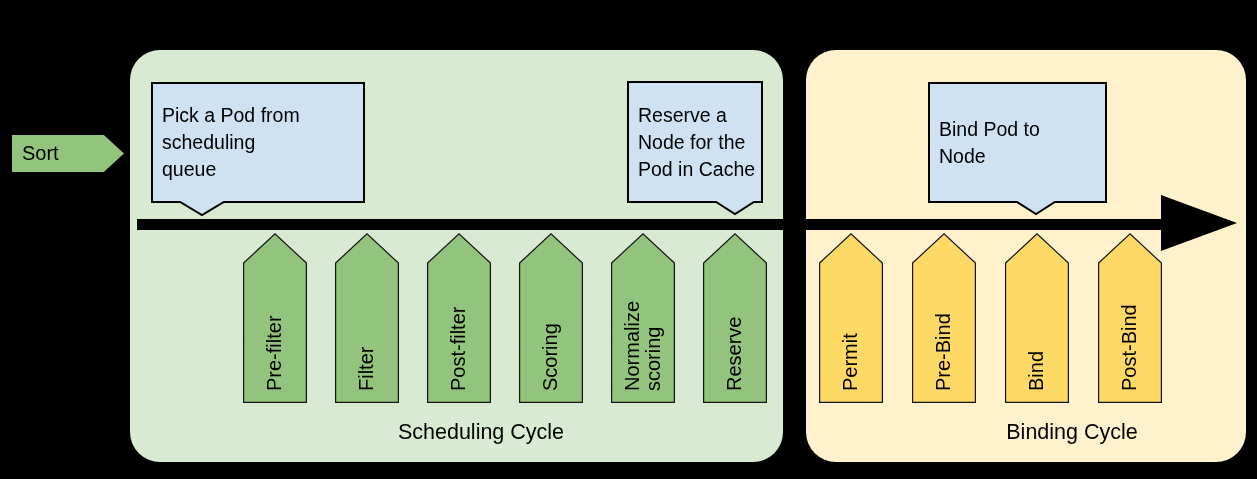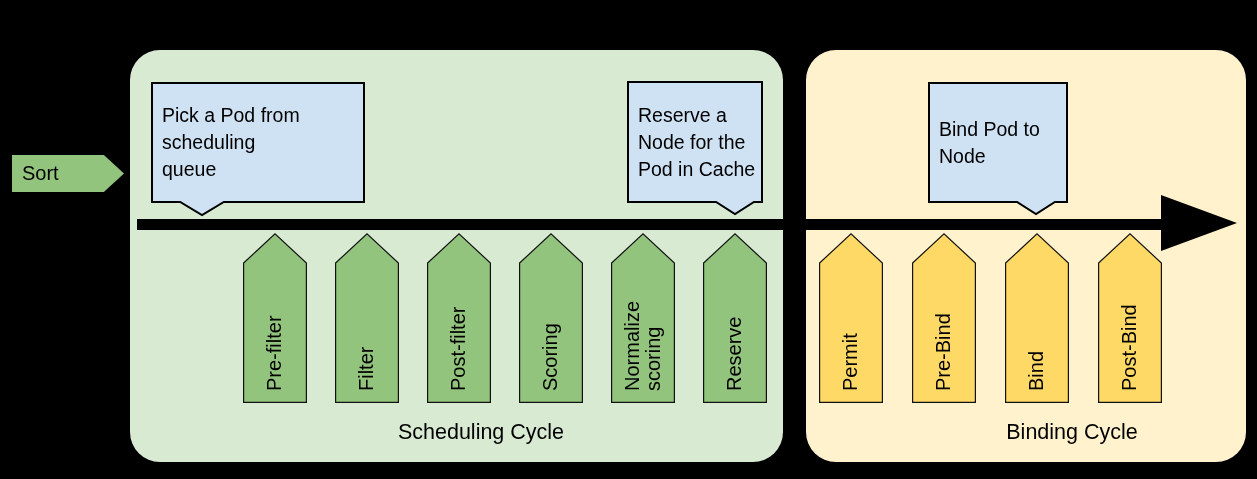--- a/index.html
+++ b/index.html
@@ -24,21 +24,21 @@
     position:absolute;top:419px;text-align:center;font-size:21.5px;line-height:26px;
     z-index:2;color:var(--ink);
   }
   .cycle-title.sched{left:130px;width:702px;}
   .cycle-title.bind{left:852px;width:440px;}
   
   .sort-arrow{
     position:absolute;left:12px;top:135px;width:112px;height:37px;background:var(--step-green);
     clip-path:polygon(0 0,82% 0,100% 50%,82% 100%,0 100%);
     display:flex;align-items:center;padding-left:10px;box-sizing:border-box;
-    font-size:20px;z-index:2;margin-top:20px;
+    font-size:20px;z-index:2;
   }
   
   .timeline-bar{position:absolute;left:137px;top:219px;width:1030px;height:11px;background:var(--ink);z-index:4;}
   .timeline-head{
     position:absolute;left:1161px;top:195px;width:0;height:0;z-index:6;
     border-left:76px solid var(--ink);border-top:28px solid transparent;border-bottom:28px solid transparent;
   }
   
   .pent{position:absolute;top:233px;width:64px;height:170px;z-index:3;}
   .pent svg{position:absolute;left:0;top:0;display:block;}
@@ -86,21 +86,21 @@
 
   <div class="callout" style="left:627px;top:81px;width:136px;height:122px">
     <div class="callout-text">Reserve a
 Node for the
 Pod in Cache</div>
     <svg class="callout-tail" style="left:84px" width="44" height="15" viewBox="0 0 44 15">
         <path d="M1.5,0 L22,13 L42.5,0"></path>
       </svg>
   </div>
 
-  <div class="callout" style="left:928px;top:82px;width:140px;height:121px">
+  <div class="callout" style="left:928px;top:82px;width:179px;height:121px">
     <div class="callout-text">Bind Pod to
 Node</div>
     <svg class="callout-tail" style="left:84px" width="44" height="15" viewBox="0 0 44 15">
         <path d="M1.5,0 L22,13 L42.5,0"></path>
       </svg>
   </div>
 
   <div class="pent" style="left:243px">
     <svg width="64" height="170" viewBox="0 0 64 170">
         <polygon points="0.6,30 32,0.9 63.4,30 63.4,169.4 0.6,169.4"></polygon>

